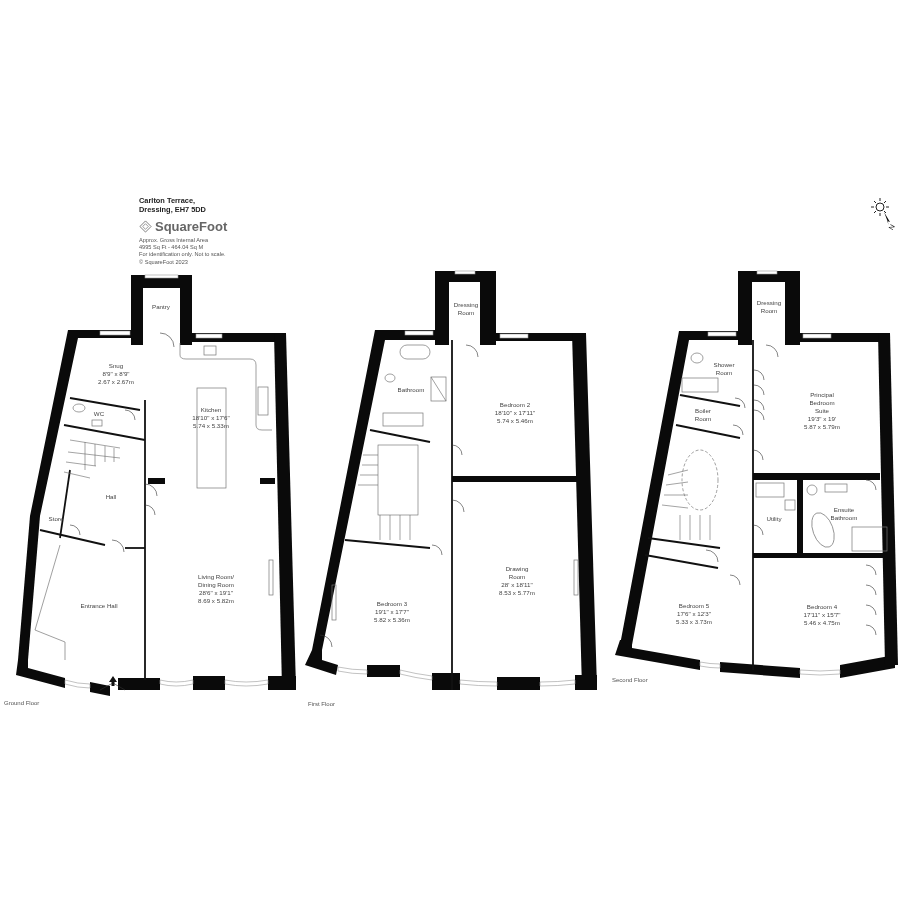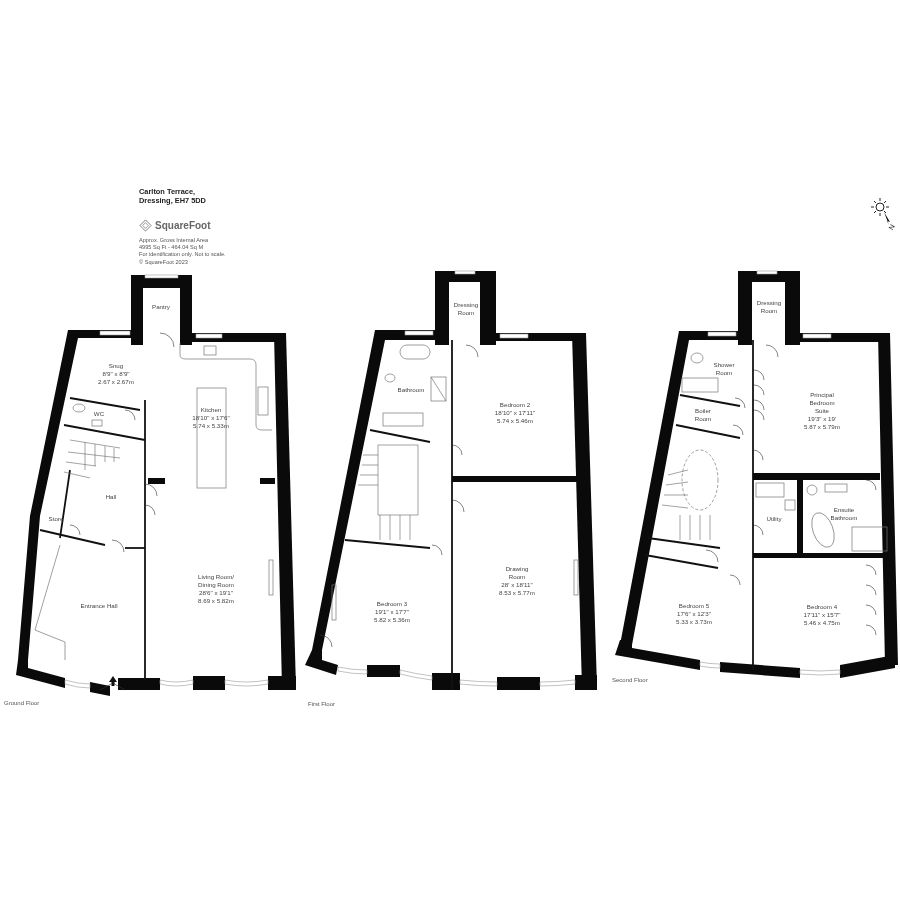--- a/index.html
+++ b/index.html
@@ -1,21 +1,21 @@
 <!DOCTYPE html>
 <html><head>
 <meta charset="utf-8">
 <style>
   html, body { margin:0; padding:0; background:#ffffff; }
   body { width:900px; height:900px; position:relative; overflow:hidden; font-family:"Liberation Sans", sans-serif; color:#333; }
   #plan { position:absolute; left:0; top:0; width:900px; height:900px; }
   .lbl { font-family:"Liberation Sans", sans-serif; font-size:6.2px; fill:#444; text-anchor:middle; }
   .floor-lbl { font-family:"Liberation Sans", sans-serif; font-size:6px; fill:#555; }
-  .hdr { position:absolute; left:139px; top:187px; font-size:7.4px; line-height:9px; font-weight:bold; color:#222; }
-  .brand { position:absolute; left:139px; top:219px; display:flex; align-items:center; gap:3px; font-size:10px; color:#666; font-weight:bold; }
+  .hdr { position:absolute; left:139px; top:196px; font-size:7.4px; line-height:9px; font-weight:bold; color:#222; }
+  .brand { position:absolute; left:139px; top:219px; display:flex; align-items:center; gap:3px; font-size:13px; color:#666; font-weight:bold; }
   .info { position:absolute; left:139px; top:237px; font-size:5.6px; line-height:7.2px; color:#555; }
   .wall { fill:#0a0a0a; }
   .thin { stroke:#111; stroke-width:1.8; fill:none; }
   .fx { stroke:#777; stroke-width:0.7; fill:none; }
   .win { stroke:#999; stroke-width:0.6; fill:#fff; }
   .door { stroke:#333; stroke-width:0.6; fill:none; }
   .stair { stroke:#666; stroke-width:0.6; fill:none; }
   .compass { position:absolute; left:868px; top:195px; }
 </style>
 </head>

